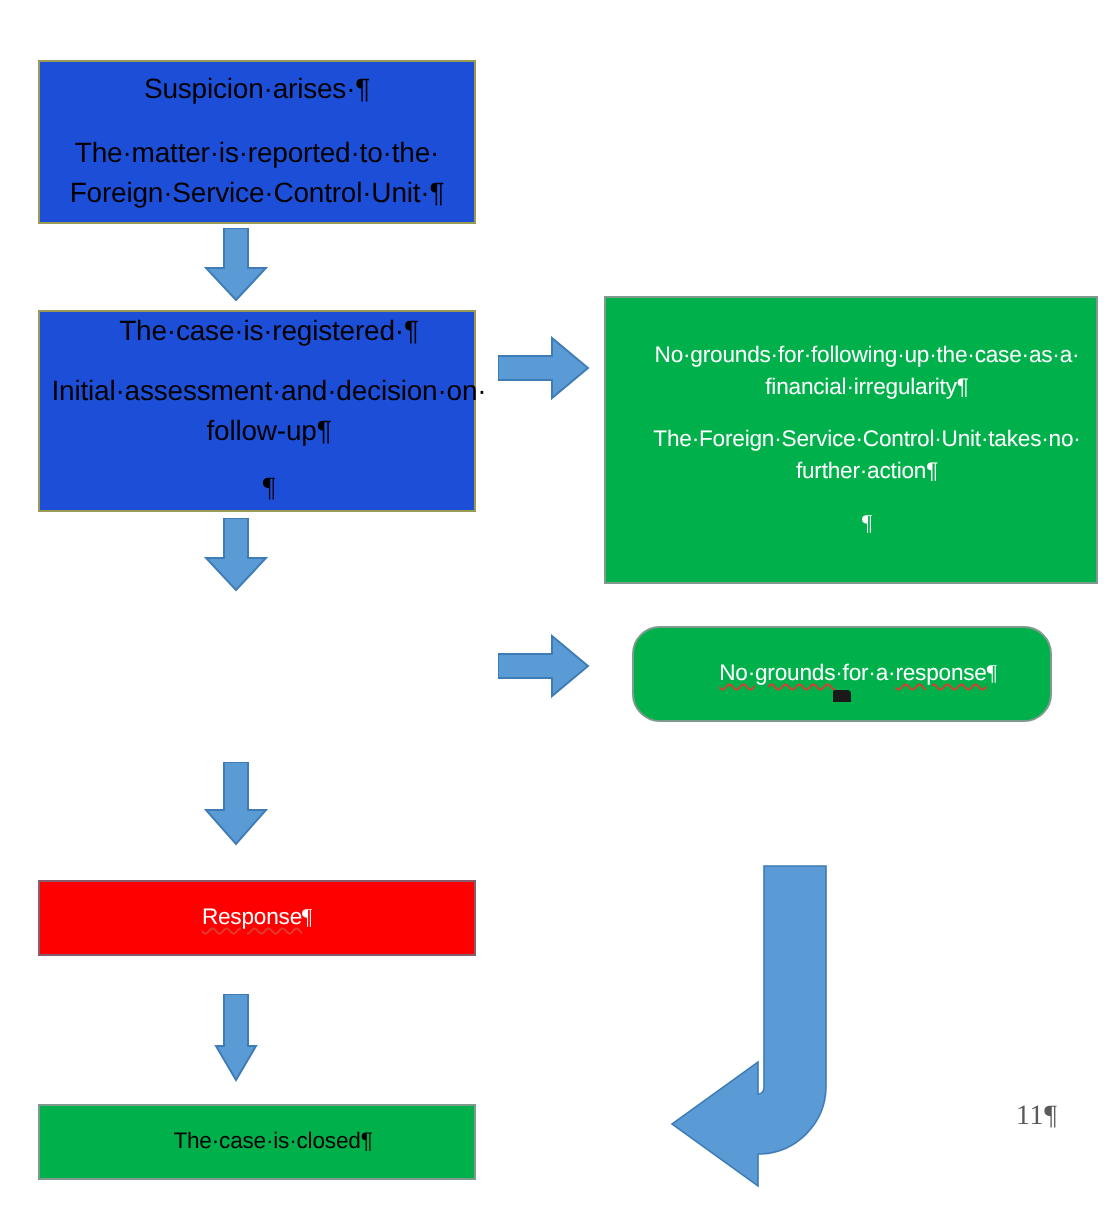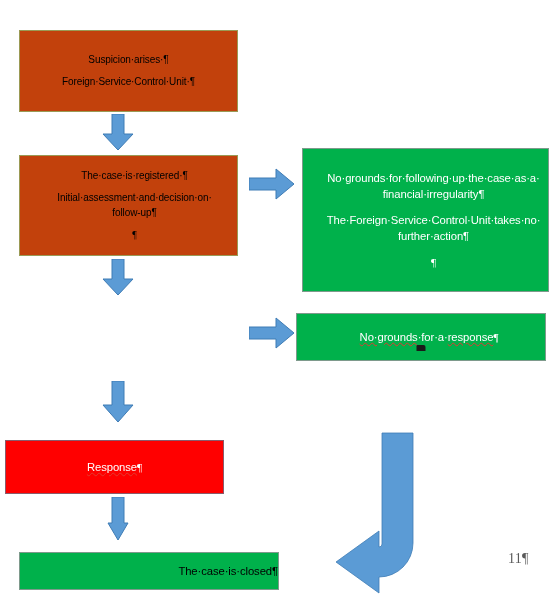--- a/index.html
+++ b/index.html
@@ -34,24 +34,24 @@
     line-height: 1.42;
     letter-spacing: -0.1px;
   }
   .box .line {
     display: block;
     white-space: nowrap;
   }
   .box .gap { height: 0.85em; }
 
   .yellow {
-    background: #c2410c;
+    background: #1d4ed8;
     border: 1px solid #9a9a55;
     color: #000000;
-    font-size: 10px;
+    font-size: 14px;
   }
   .green {
     background: #00B14B;
     border: 1px solid #7e9a8c;
     color: #ffffff;
     font-size: 11.3px;
     padding-left: 16px;
   }
   .green-dark-text { color: #000000; }
   .red {
@@ -69,25 +69,25 @@
     text-decoration-thickness: 1px;
     text-underline-offset: 1px;
   }
 
   .pilcrow { font-family: "Liberation Serif", serif; }
 
   
   #box-suspicion   { left: 19px;  top: 30px;  width: 219px; height: 82px; }
   #box-registered  { left: 19px;  top: 155px; width: 219px; height: 101px; padding-left: 12px; }
   #box-investig    { left: 19px;  top: 314px; width: 219px; height: 48px; }
-  #box-response    { left: 5px;  top: 440px; width: 219px; height: 54px; }
-  #box-closed      { left: 19px;  top: 552px; width: 260px; height: 38px; align-items: flex-end; }
+  #box-response    { left: 19px;  top: 440px; width: 219px; height: 38px; }
+  #box-closed      { left: 19px;  top: 552px; width: 219px; height: 38px; }
 
   #box-nogrounds-case { left: 302px; top: 148px; width: 247px; height: 144px; }
-  #box-nogrounds-resp { left: 296px; top: 313px; width: 250px; height: 48px; }
+  #box-nogrounds-resp { left: 316px; top: 313px; width: 210px; height: 48px; border-radius: 14px; }
 
   
   .arrow { position: absolute; }
   .arrow svg { display: block; }
 
   #arrow-down-1 { left: 102px; top: 114px; }
   #arrow-down-2 { left: 102px; top: 259px; }
   #arrow-down-3 { left: 102px; top: 381px; }
   #arrow-down-4 { left: 107px; top: 497px; }
   #arrow-right-1 { left: 249px; top: 168px; }
@@ -106,20 +106,21 @@
   }
 </style>
 </head>
 <body>
 
 <div id="canvas">
 
   <div class="box yellow" id="box-suspicion">
     <span class="line">Suspicion·arises·¶</span>
     <span class="gap"></span>
+    <span class="line">The·matter·is·reported·to·the·</span>
     <span class="line">Foreign·Service·Control·Unit·¶</span>
   </div>
 
   <div class="arrow" id="arrow-down-1">
     <svg width="32" height="37" viewBox="0 0 32 37">
       <polygon points="10,0 22,0 22,20 31,20 16,36 1,20 10,20" fill="#5B9BD5" stroke="#3F7CB5" stroke-width="1"></polygon>
     </svg>
   </div>
 
   <div class="box yellow" id="box-registered">

